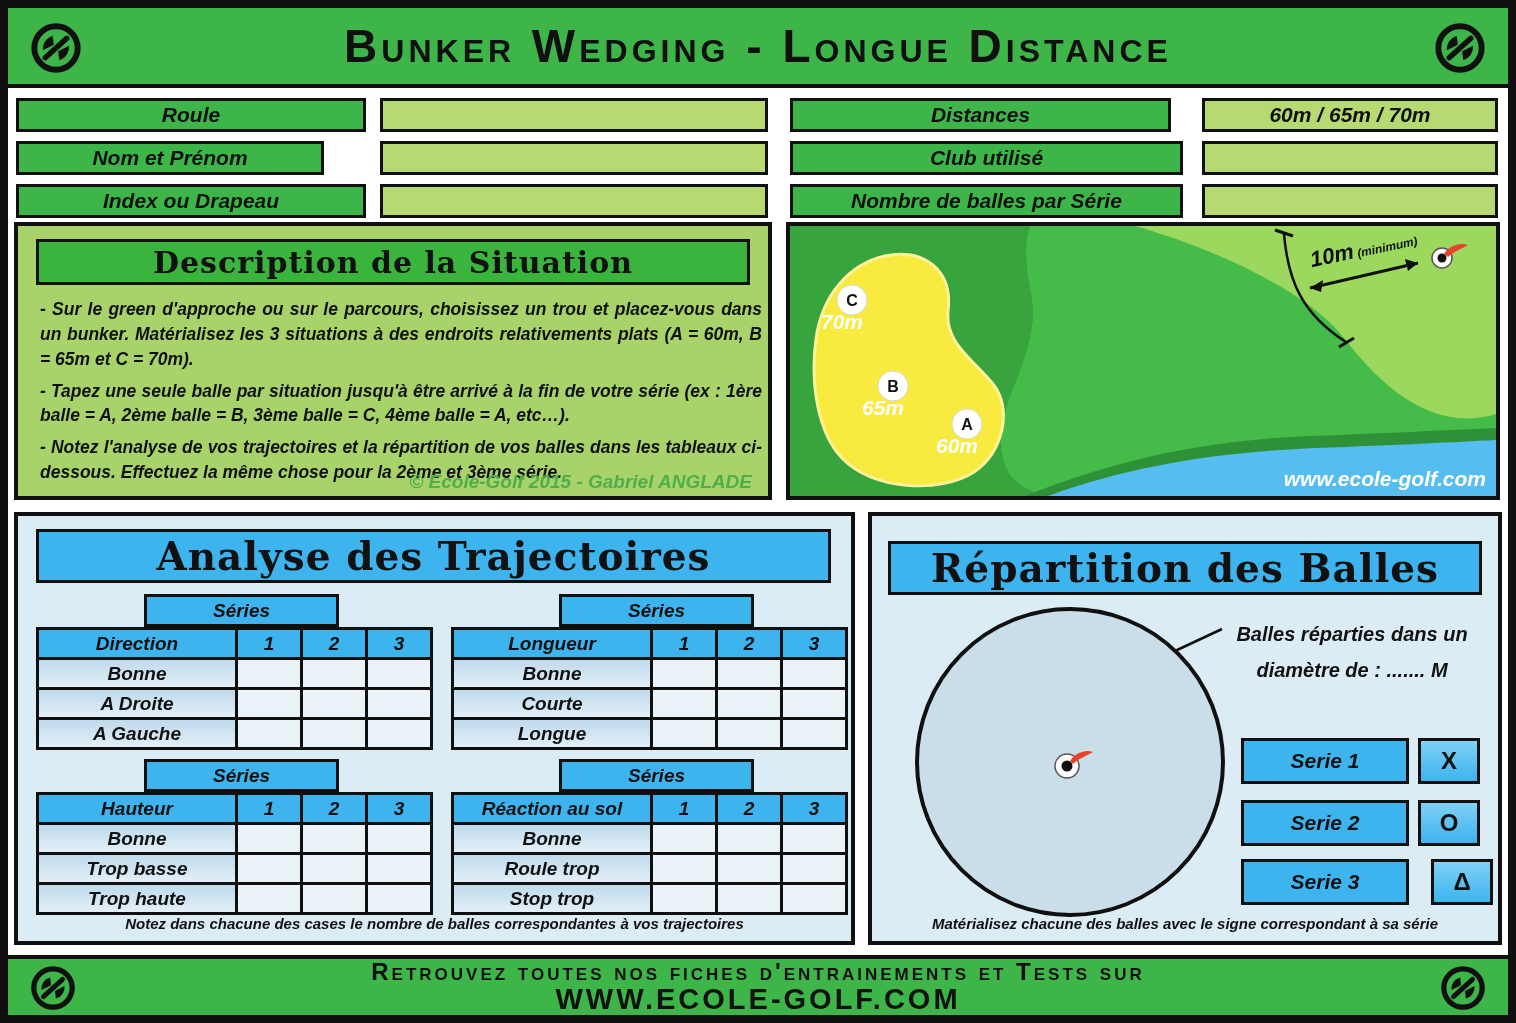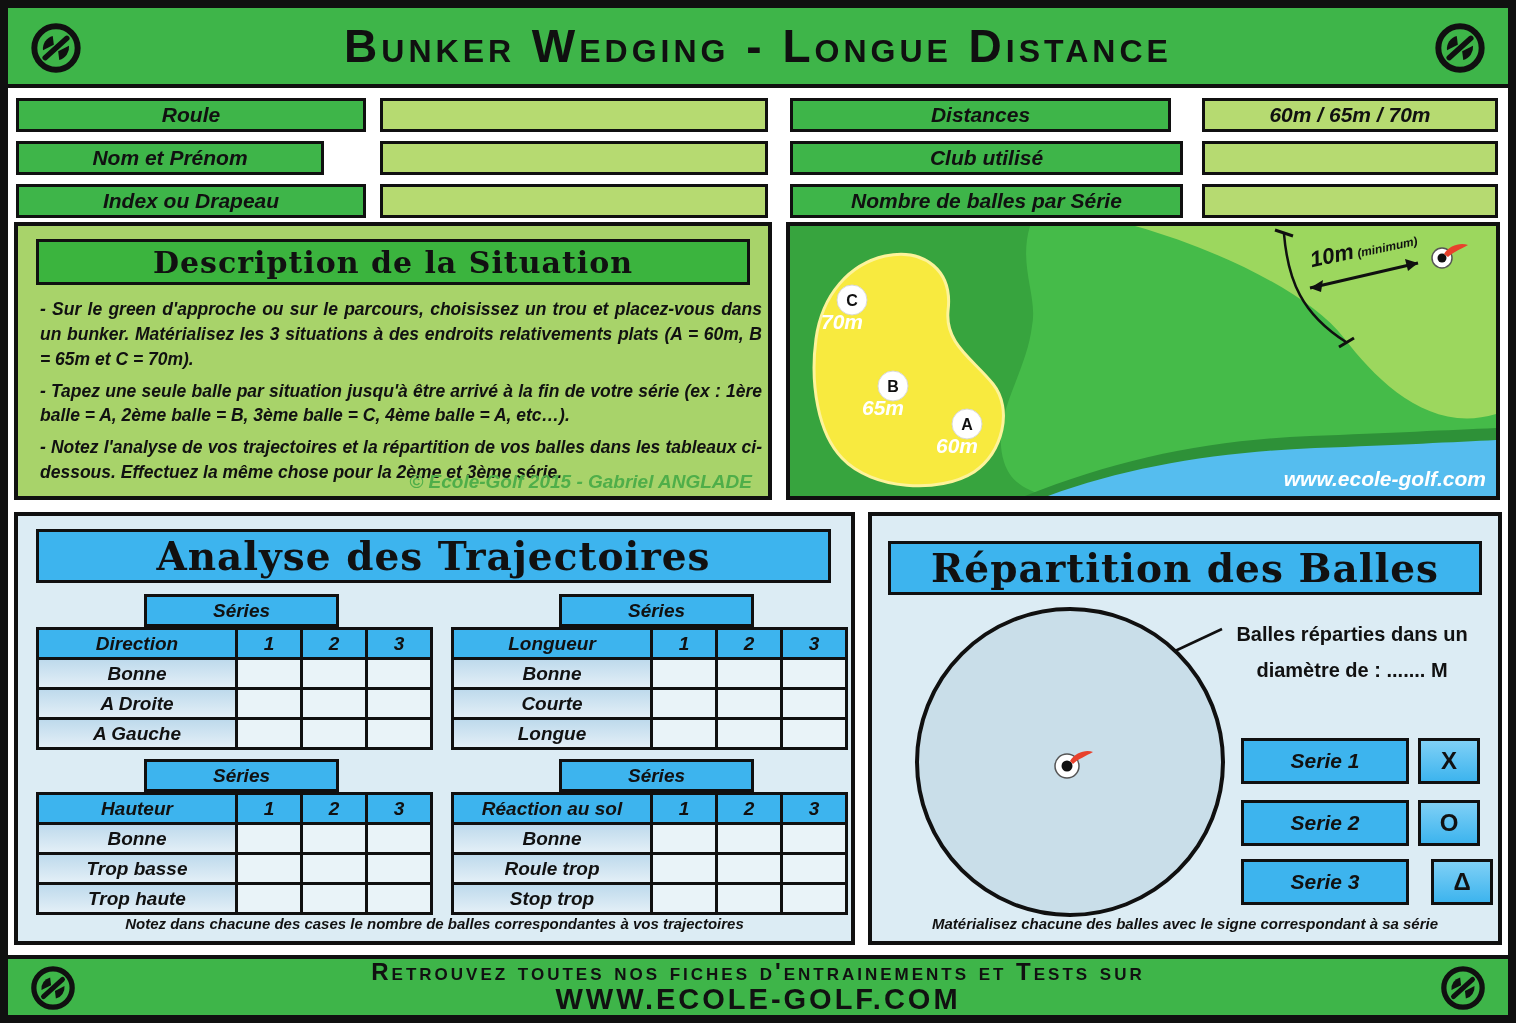--- a/index.html
+++ b/index.html
@@ -59,21 +59,21 @@
   .th{background:#3db4ee;}
   .rl{background:linear-gradient(180deg,#bedaec,#e3eff7);}
   .cell{background:#e9f3f8;}
   .panel-note{position:absolute;left:0;right:0;bottom:9px;text-align:center;
               font-style:italic;font-weight:bold;font-size:15px;}
 
   
   .bigcircle{position:absolute;left:43px;top:91px;width:302px;height:302px;border-radius:50%;
              background:#c9dee9;border:4px solid #101010;display:flex;align-items:center;justify-content:center;}
   .diam-text{position:absolute;left:345px;top:100px;width:270px;text-align:center;
-             font-weight:bold;font-size:20px;line-height:1.8;}
+             font-style:italic;font-weight:bold;font-size:20px;line-height:1.8;}
   .serie-row{position:absolute;display:flex;gap:9px;}
   .serie-lbl{width:162px;height:40px;background:#3db4ee;border:3px solid #101010;display:flex;
              align-items:center;justify-content:center;font-style:italic;font-weight:bold;font-size:21px;}
   .serie-sym{width:56px;height:40px;background:linear-gradient(180deg,#7fd0f6,#3db4ee);
              border:3px solid #101010;display:flex;align-items:center;justify-content:center;
              font-weight:bold;font-size:24px;}
   .leader{position:absolute;left:0;top:0;width:626px;height:426px;pointer-events:none;}
 </style>
 </head>
 <body>

